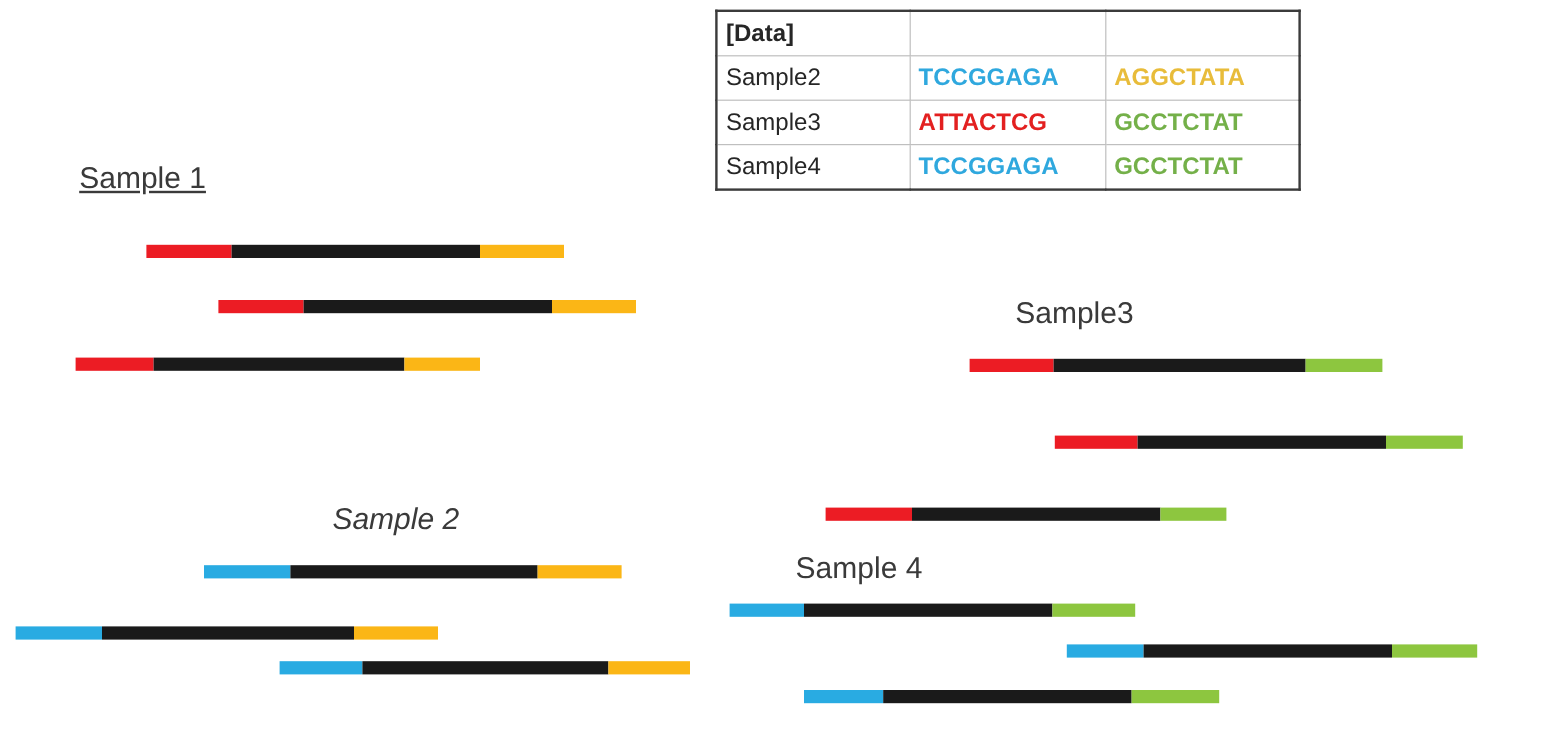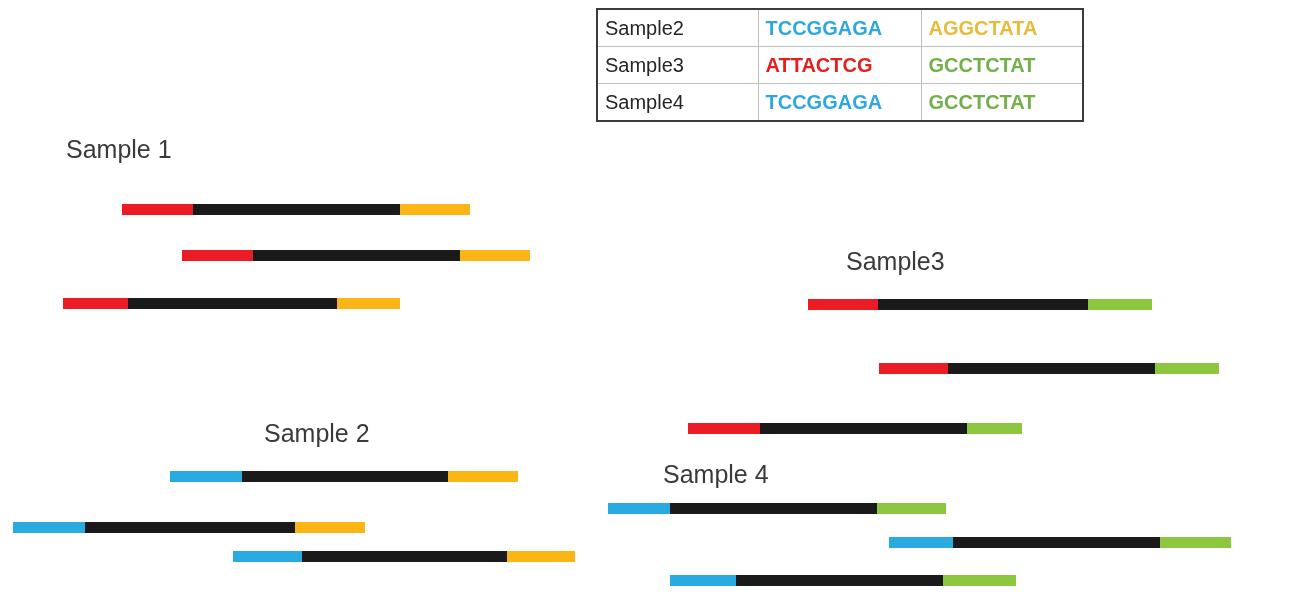--- a/index.html
+++ b/index.html
@@ -56,56 +56,61 @@
 
 <div id="canvas">
 
   <table id="sheet">
     <colgroup>
       <col id="col0" style="width: 161px;">
         <col id="col1" style="width: 163px;">
         <col id="col2" style="width: 162px;">
     </colgroup>
     <tbody>
+        <tr>
+      <td class="b">[Data]</td>
+      <td></td>
+      <td></td>
+    </tr>
     <tr>
       <td>Sample2</td>
       <td class="b" style="color: rgb(47, 168, 222);">TCCGGAGA</td>
       <td class="b" style="color: rgb(232, 188, 58);">AGGCTATA</td>
     </tr>
     <tr>
       <td>Sample3</td>
       <td class="b" style="color: rgb(227, 32, 32);">ATTACTCG</td>
       <td class="b" style="color: rgb(116, 176, 73);">GCCTCTAT</td>
     </tr>
     <tr>
       <td>Sample4</td>
       <td class="b" style="color: rgb(47, 168, 222);">TCCGGAGA</td>
       <td class="b" style="color: rgb(116, 176, 73);">GCCTCTAT</td>
     </tr>
   </tbody>
     </table>
 
   <div id="diagram">
-      <div class="sample-label" style="left: 66px; top: 136px;">Sample 1</div>
+      <div class="sample-label" style="left: 66px; top: 136px; text-decoration: underline;">Sample 1</div>
       <div class="fragment" style="left: 122px; top: 204px; height: 11px;">
         <span class="seg" style="width: 71px; background: rgb(236, 28, 36);"></span>
         <span class="seg" style="width: 207px; background: rgb(26, 26, 26);"></span>
         <span class="seg" style="width: 70px; background: rgb(251, 182, 22);"></span>
       </div>
       <div class="fragment" style="left: 182px; top: 250px; height: 11px;">
         <span class="seg" style="width: 71px; background: rgb(236, 28, 36);"></span>
         <span class="seg" style="width: 207px; background: rgb(26, 26, 26);"></span>
         <span class="seg" style="width: 70px; background: rgb(251, 182, 22);"></span>
       </div>
       <div class="fragment" style="left: 63px; top: 298px; height: 11px;">
         <span class="seg" style="width: 65px; background: rgb(236, 28, 36);"></span>
         <span class="seg" style="width: 209px; background: rgb(26, 26, 26);"></span>
         <span class="seg" style="width: 63px; background: rgb(251, 182, 22);"></span>
       </div>
-      <div class="sample-label" style="left: 264px; top: 420px;">Sample 2</div>
+      <div class="sample-label" style="left: 277px; top: 420px; font-style: italic;">Sample 2</div>
       <div class="fragment" style="left: 170px; top: 471px; height: 11px;">
         <span class="seg" style="width: 72px; background: rgb(41, 171, 226);"></span>
         <span class="seg" style="width: 206px; background: rgb(26, 26, 26);"></span>
         <span class="seg" style="width: 70px; background: rgb(251, 182, 22);"></span>
       </div>
       <div class="fragment" style="left: 13px; top: 522px; height: 11px;">
         <span class="seg" style="width: 72px; background: rgb(41, 171, 226);"></span>
         <span class="seg" style="width: 210px; background: rgb(26, 26, 26);"></span>
         <span class="seg" style="width: 70px; background: rgb(251, 182, 22);"></span>
       </div>

